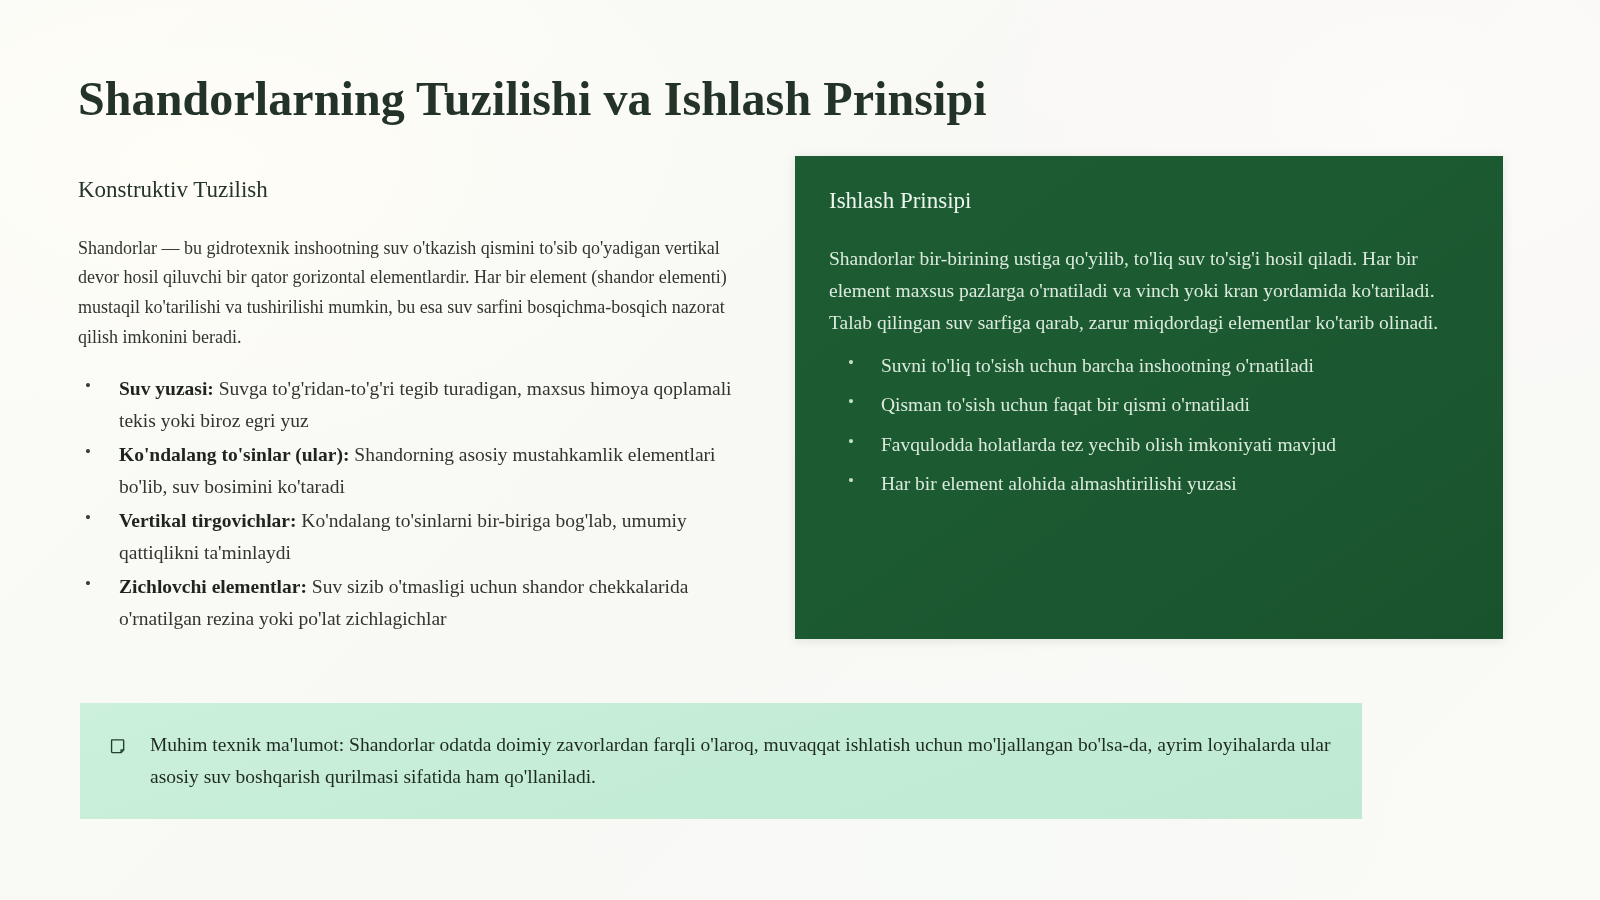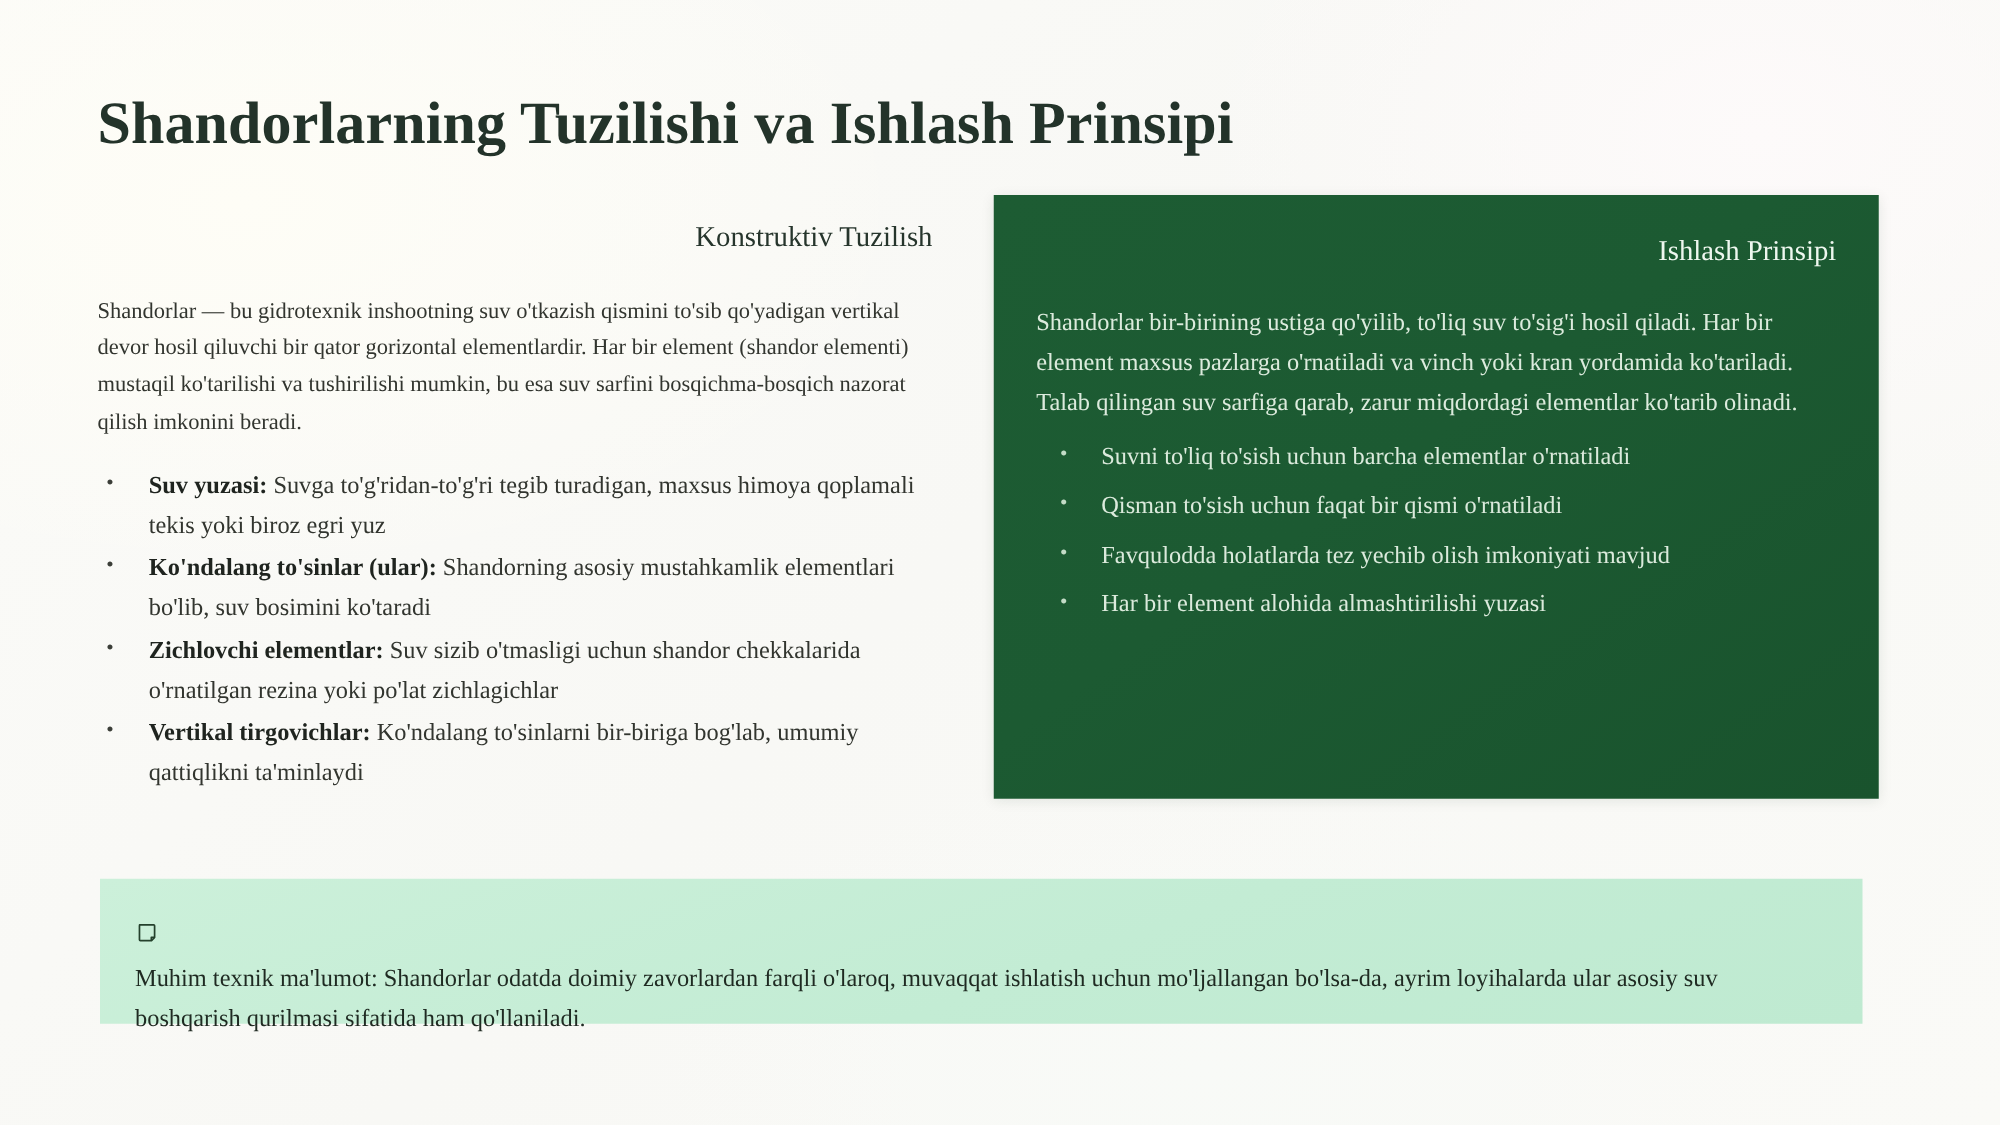--- a/index.html
+++ b/index.html
@@ -59,21 +59,20 @@
     top: 20px;
     width: 668px;
   }
 
   .section-heading {
     font-size: 23px;
     font-weight: 400;
     color: #26352c;
     margin: 0 0 30px 0;
     line-height: 1.2;
-    text-align: right;
   }
 
   .body-para {
     font-size: 18px;
     line-height: 1.66;
     color: #32352f;
     margin: 0 0 20px 0;
   }
 
   ul.bullets {
@@ -136,29 +135,28 @@
   .panel-green ul.bullets > li::before {
     color: #c4dcc7;
     left: 19px;
   }
 
   
   .callout {
     position: absolute;
     left: 80px;
     top: 703px;
-    width: 1410px;
+    width: 1282px;
     height: 116px;
     box-sizing: border-box;
     background: linear-gradient(160deg, #ccf0da 0%, #c3ecd4 55%, #bfead1 100%);
     padding: 26px 30px 24px 28px;
     display: flex;
     align-items: flex-start;
-    gap: 9px;
-    flex-direction: column;
+    gap: 20px;
   }
   .callout-icon {
     flex: 0 0 auto;
     width: 22px;
     height: 22px;
     margin-top: 8px;
     display: block;
   }
   .callout-text {
     font-size: 19.5px;
@@ -177,32 +175,32 @@
   <div class="columns">
 
     <div class="col-left">
       <h2 class="section-heading">Konstruktiv Tuzilish</h2>
 
       <p class="body-para">Shandorlar — bu gidrotexnik inshootning suv o'tkazish qismini to'sib qo'yadigan vertikal devor hosil qiluvchi bir qator gorizontal elementlardir. Har bir element (shandor elementi) mustaqil ko'tarilishi va tushirilishi mumkin, bu esa suv sarfini bosqichma-bosqich nazorat qilish imkonini beradi.</p>
 
       <ul class="bullets">
         <li><span class="b-term">Suv yuzasi:</span><span> Suvga to'g'ridan-to'g'ri tegib turadigan, maxsus himoya qoplamali tekis yoki biroz egri yuz</span></li>
         <li><span class="b-term">Ko'ndalang to'sinlar (ular):</span><span> Shandorning asosiy mustahkamlik elementlari bo'lib, suv bosimini ko'taradi</span></li>
+        <li><span class="b-term">Vertikal tirgovichlar:</span><span> Ko'ndalang to'sinlarni bir-biriga bog'lab, umumiy qattiqlikni ta'minlaydi</span></li>
         <li><span class="b-term">Zichlovchi elementlar:</span><span> Suv sizib o'tmasligi uchun shandor chekkalarida o'rnatilgan rezina yoki po'lat zichlagichlar</span></li>
-        <li><span class="b-term">Vertikal tirgovichlar:</span><span> Ko'ndalang to'sinlarni bir-biriga bog'lab, umumiy qattiqlikni ta'minlaydi</span></li>
       </ul>
     </div>
 
     <div class="panel-green">
       <h2 class="section-heading">Ishlash Prinsipi</h2>
 
       <p class="body-para">Shandorlar bir-birining ustiga qo'yilib, to'liq suv to'sig'i hosil qiladi. Har bir element maxsus pazlarga o'rnatiladi va vinch yoki kran yordamida ko'tariladi. Talab qilingan suv sarfiga qarab, zarur miqdordagi elementlar ko'tarib olinadi.</p>
 
       <ul class="bullets">
-        <li>Suvni to'liq to'sish uchun barcha elementlar o'rnatiladi</li>
+        <li>Suvni to'liq to'sish uchun barcha inshootning o'rnatiladi</li>
         <li>Qisman to'sish uchun faqat bir qismi o'rnatiladi</li>
         <li>Favqulodda holatlarda tez yechib olish imkoniyati mavjud</li>
         <li>Har bir element alohida almashtirilishi yuzasi</li>
       </ul>
     </div>
 
   </div>
 
   <div class="callout">
     <svg class="callout-icon" viewBox="0 0 24 24" fill="none" aria-hidden="true">

